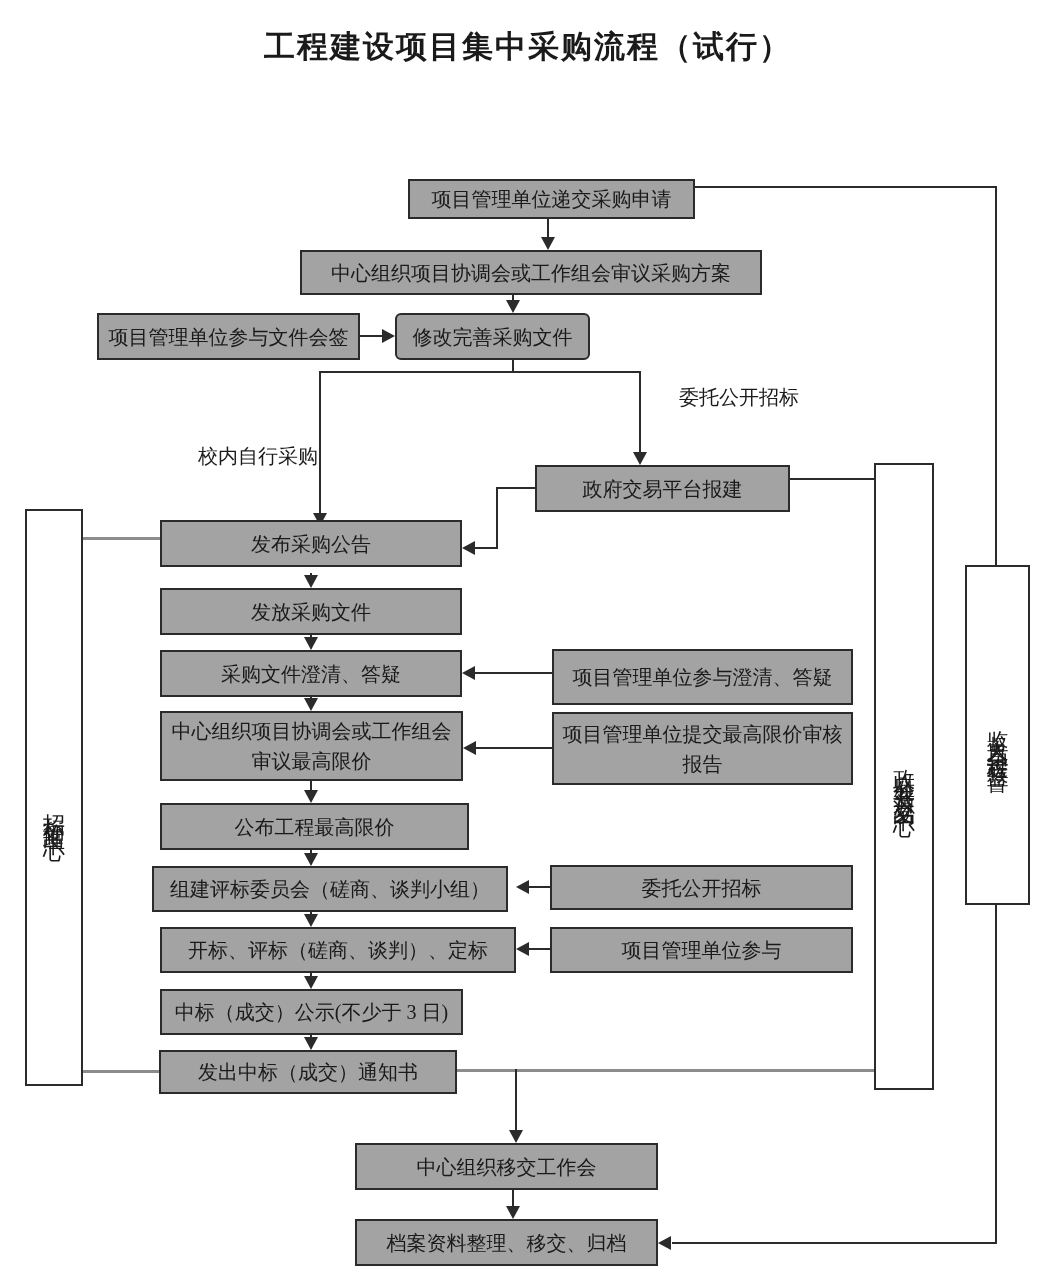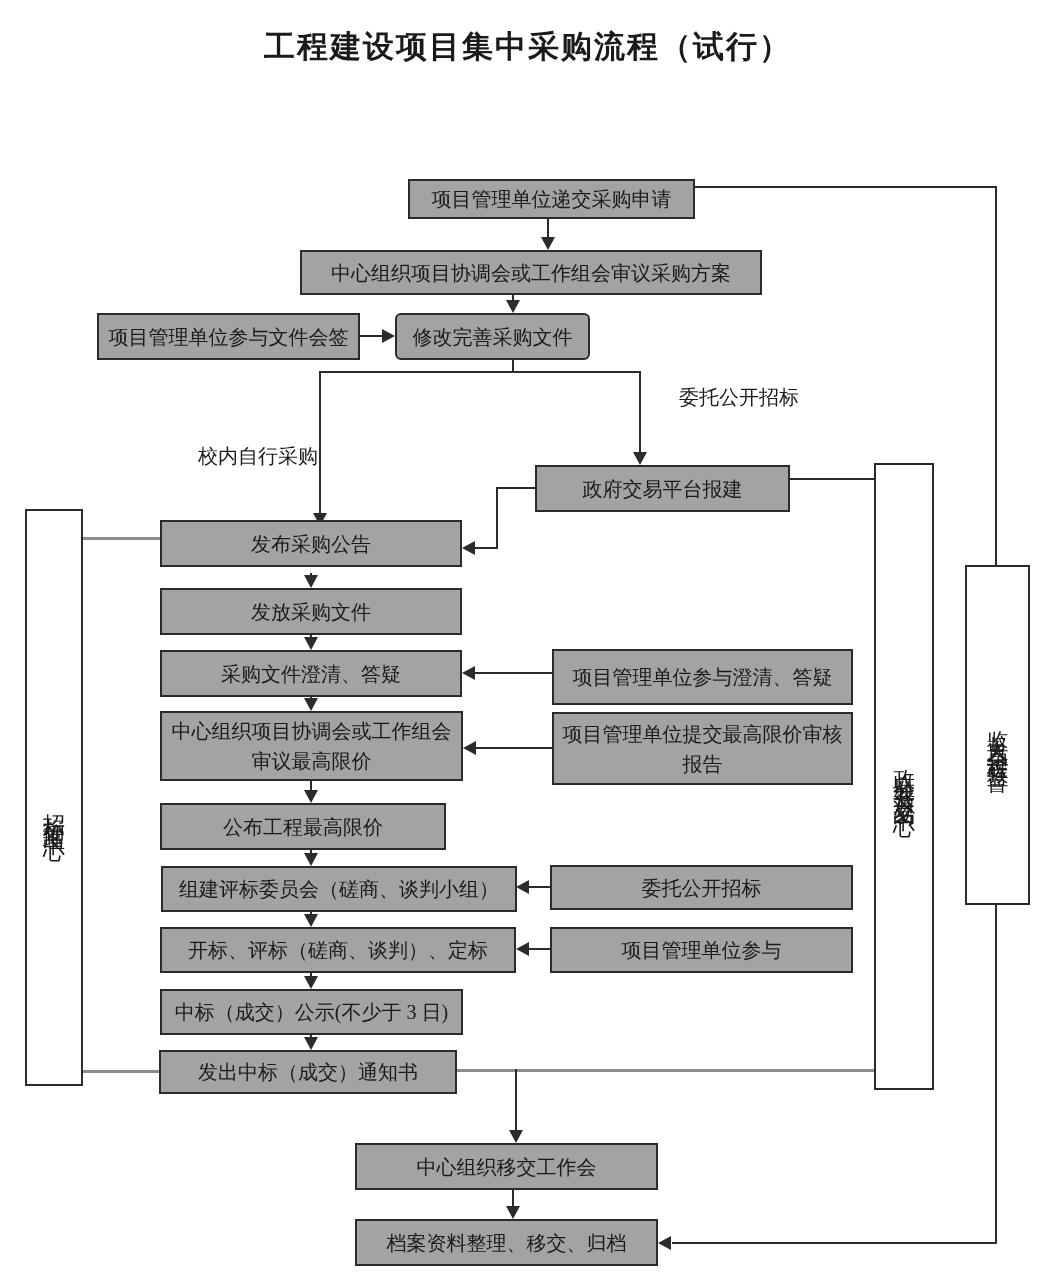--- a/index.html
+++ b/index.html
@@ -97,22 +97,22 @@
 
   <div class="box" style="left:408px;top:179px;width:287px;height:40px;">项目管理单位递交采购申请</div>
   <div class="box" style="left:300px;top:250px;width:462px;height:45px;">中心组织项目协调会或工作组会审议采购方案</div>
   <div class="box" style="left:97px;top:313px;width:263px;height:47px;">项目管理单位参与文件会签</div>
   <div class="box" style="left:395px;top:313px;width:195px;height:47px;border-radius:6px;">修改完善采购文件</div>
   <div class="box" style="left:535px;top:465px;width:255px;height:47px;">政府交易平台报建</div>
   <div class="box" style="left:160px;top:520px;width:302px;height:47px;">发布采购公告</div>
   <div class="box" style="left:160px;top:588px;width:302px;height:47px;">发放采购文件</div>
   <div class="box" style="left:160px;top:650px;width:302px;height:47px;">采购文件澄清、答疑</div>
   <div class="box" style="left:160px;top:711px;width:303px;height:70px;">中心组织项目协调会或工作组会审议最高限价</div>
-  <div class="box" style="left:160px;top:803px;width:286px;height:47px;">公布工程最高限价</div>
-  <div class="box" style="left:161px;top:866px;width:356px;height:46px;">组建评标委员会（磋商、谈判小组）</div>
+  <div class="box" style="left:160px;top:803px;width:309px;height:47px;">公布工程最高限价</div>
+  <div class="box" style="left:152px;top:866px;width:356px;height:46px;">组建评标委员会（磋商、谈判小组）</div>
   <div class="box" style="left:160px;top:927px;width:356px;height:46px;">开标、评标（磋商、谈判）、定标</div>
   <div class="box" style="left:160px;top:989px;width:303px;height:46px;">中标（成交）公示(不少于 3 日)</div>
   <div class="box" style="left:159px;top:1050px;width:298px;height:44px;">发出中标（成交）通知书</div>
   <div class="box" style="left:355px;top:1143px;width:303px;height:47px;">中心组织移交工作会</div>
   <div class="box" style="left:355px;top:1219px;width:303px;height:47px;">档案资料整理、移交、归档</div>
   <div class="box" style="left:552px;top:649px;width:301px;height:56px;">项目管理单位参与澄清、答疑</div>
   <div class="box" style="left:552px;top:712px;width:301px;height:73px;">项目管理单位提交最高限价审核报告</div>
   <div class="box" style="left:550px;top:865px;width:303px;height:45px;">委托公开招标</div>
   <div class="box" style="left:550px;top:927px;width:303px;height:46px;">项目管理单位参与</div>
 

